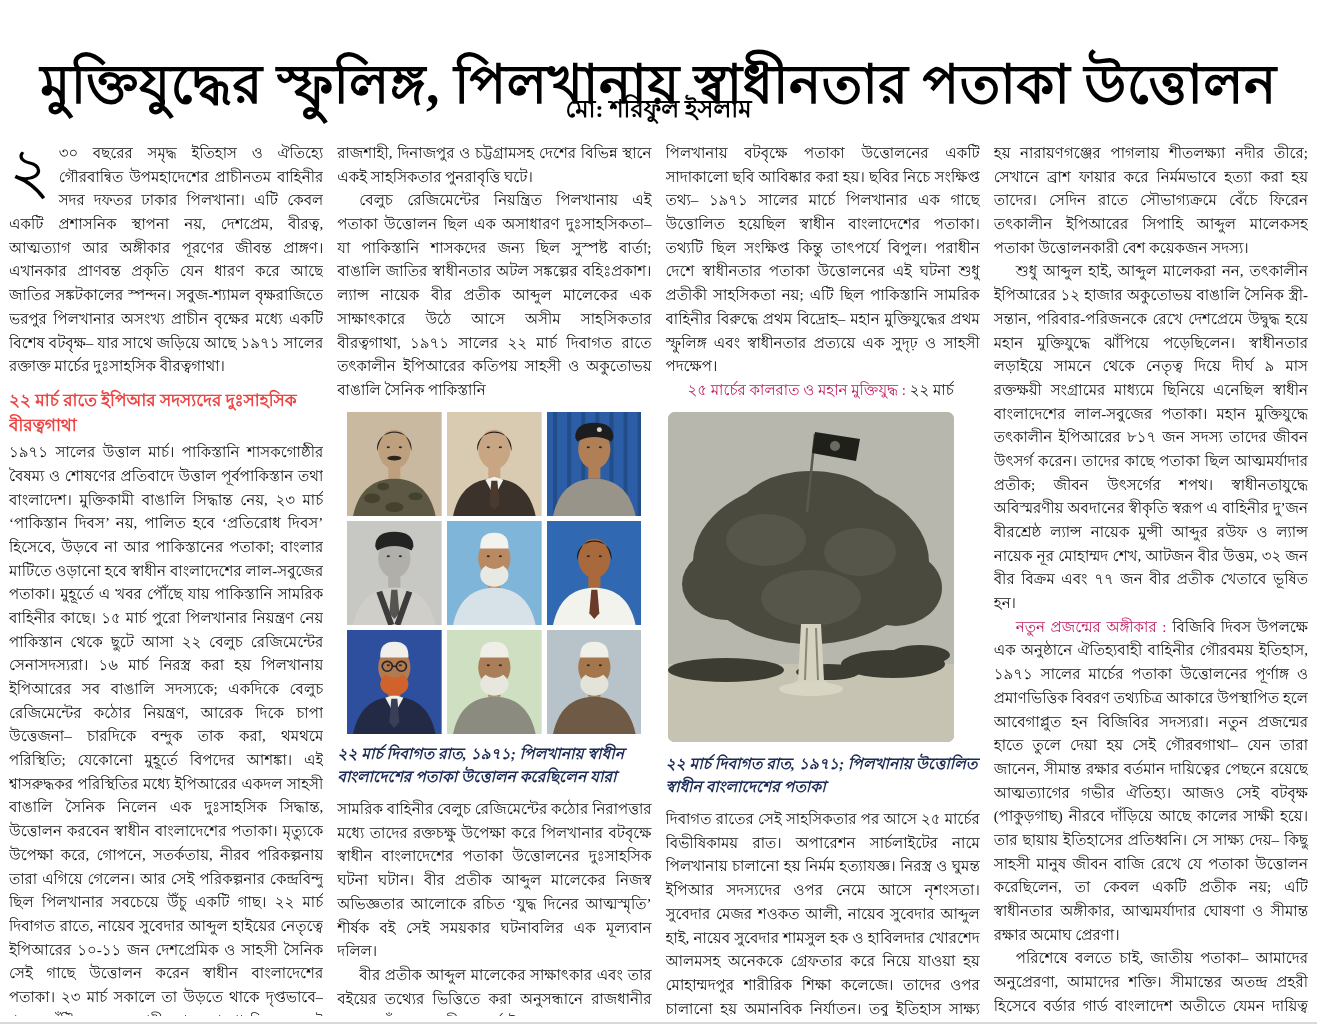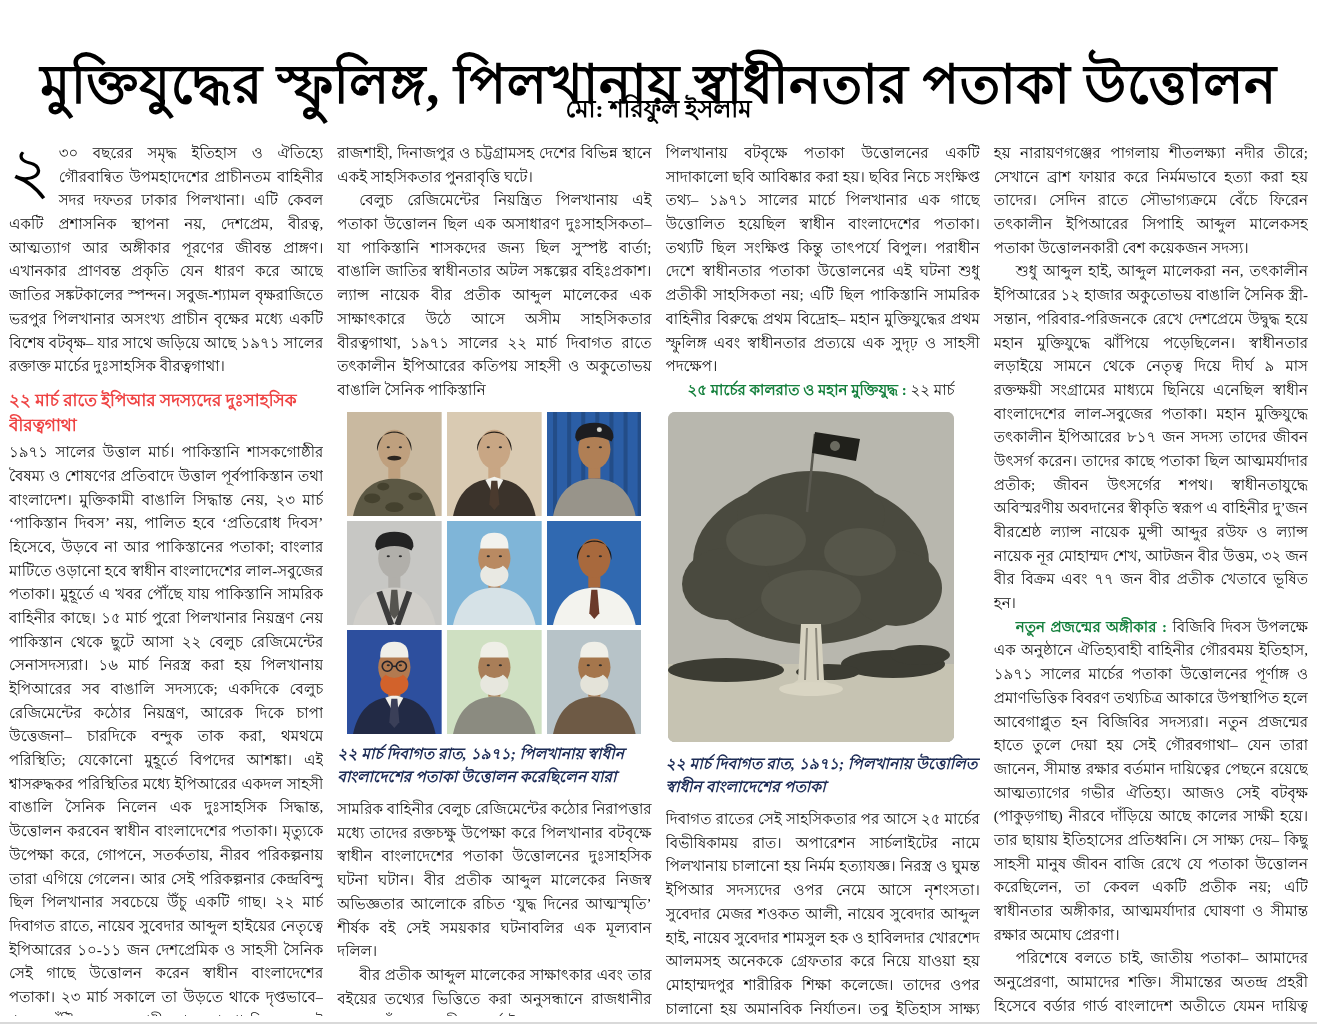--- a/index.html
+++ b/index.html
@@ -10,21 +10,21 @@
   .byline{position:absolute;top:90px;left:0;right:0;text-align:center;
           font-size:24px;font-weight:bold;color:#000;}
   .columns{position:absolute;top:142px;left:9px;right:9px;bottom:12px;
            display:flex;gap:14px;}
   .col{flex:1 1 0;min-width:0;overflow:hidden;font-size:15px;line-height:1.58;
        text-align:justify;}
   .col p{margin:0;}
   .col p.indent{text-indent:22px;}
   .dropcap{float:left;font-size:64px;line-height:52px;padding:4px 8px 0 0;color:#000;}
   .subhead{font-weight:bold;font-size:17px;line-height:1.45;margin:10px 0 3px;color:#ef4444;text-align:left;}
-  .runin{font-weight:bold;color:#15803d;}
+  .runin{font-weight:normal;color:#be185d;}
   .photo-grid{width:294px;margin:9px auto 8px;display:grid;
               grid-template-columns:repeat(3,1fr);gap:5px;}
   .pcell{height:104px;overflow:hidden;}
   .pcell svg{display:block;}
   .caption{font-weight:bold;font-style:italic;color:#1c2b55;font-size:15.5px;
            line-height:1.5;margin:2px 0 10px;text-align:left;}
   .tree-photo{width:286px;height:330px;margin:9px 0 10px 2px;border-radius:7px;
               overflow:hidden;background:#b8b7ae;}
   .tree-photo svg{display:block;}
   .bottom-rule{position:absolute;left:0;right:0;bottom:4px;border:0;

